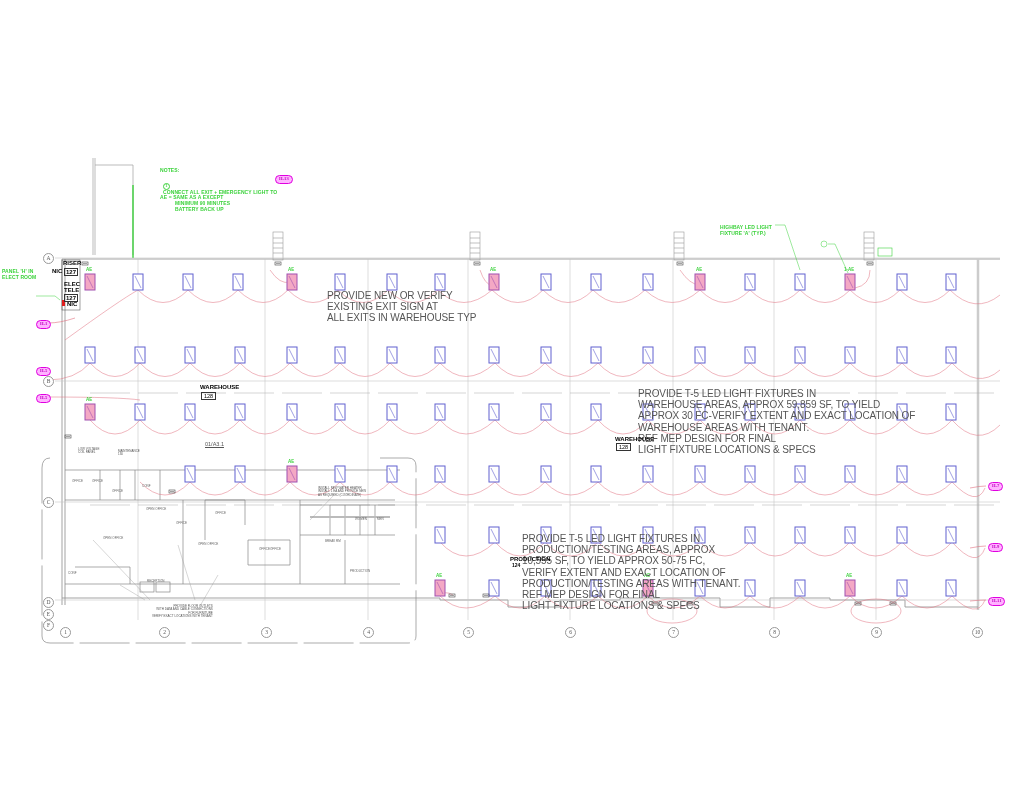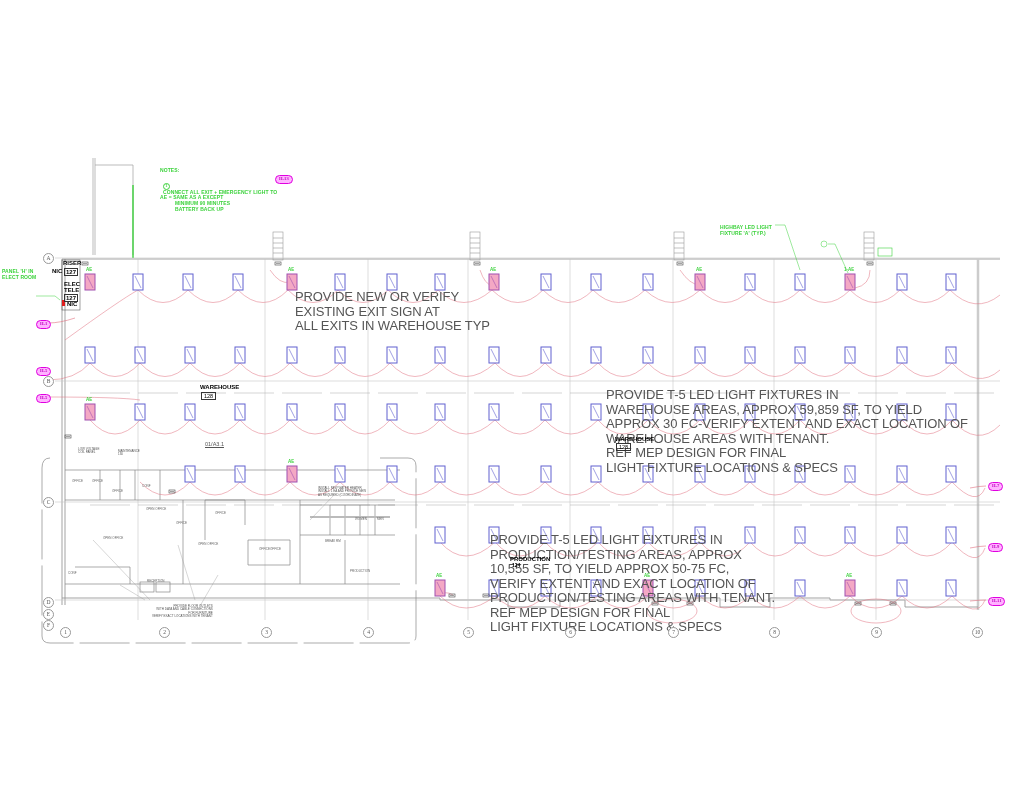--- a/index.html
+++ b/index.html
@@ -1,21 +1,21 @@
 <!DOCTYPE html>
 <html><head>
 <meta charset="utf-8">
 <style>
   html, body { margin:0; padding:0; background:#ffffff; }
   body { width:1024px; height:800px; position:relative; overflow:hidden;
          font-family:"Liberation Sans", sans-serif; }
   #plan { position:absolute; left:0; top:0; width:1024px; height:800px; }
   .txt { position:absolute; white-space:pre; line-height:1.12; }
   .note-green { color:#3cd23c; font-size:5px; font-weight:bold; letter-spacing:0.1px; }
-  .note-gray { color:#555555; font-size:13px; letter-spacing:-0.1px; }
+  .note-gray { color:#555555; font-size:10px; letter-spacing:-0.1px;margin-left:32px; }
   .room-name { color:#000; font-size:6px; font-weight:bold; }
   .room-num { color:#000; font-size:5.5px; border:0.6px solid #333; padding:0 2px; display:inline-block; }
   .tag { position:absolute; background:#ffb3ff; border:1px solid #e000e0; color:#c000c0;
          border-radius:7px; font-size:4.6px; font-weight:bold; padding:1px 3px; line-height:1;
          font-family:"Liberation Serif", serif; }
   .grid-bubble { position:absolute; width:9px; height:9px; border:0.7px solid #999; border-radius:50%;
          font-size:5.5px; color:#555; text-align:center; line-height:9px;
          font-family:"Liberation Serif", serif; background:#fff; }
   .ae { position:absolute; color:#3cd23c; font-size:4.5px; font-weight:bold; }
   .small-gray { color:#666; font-size:3px; }

